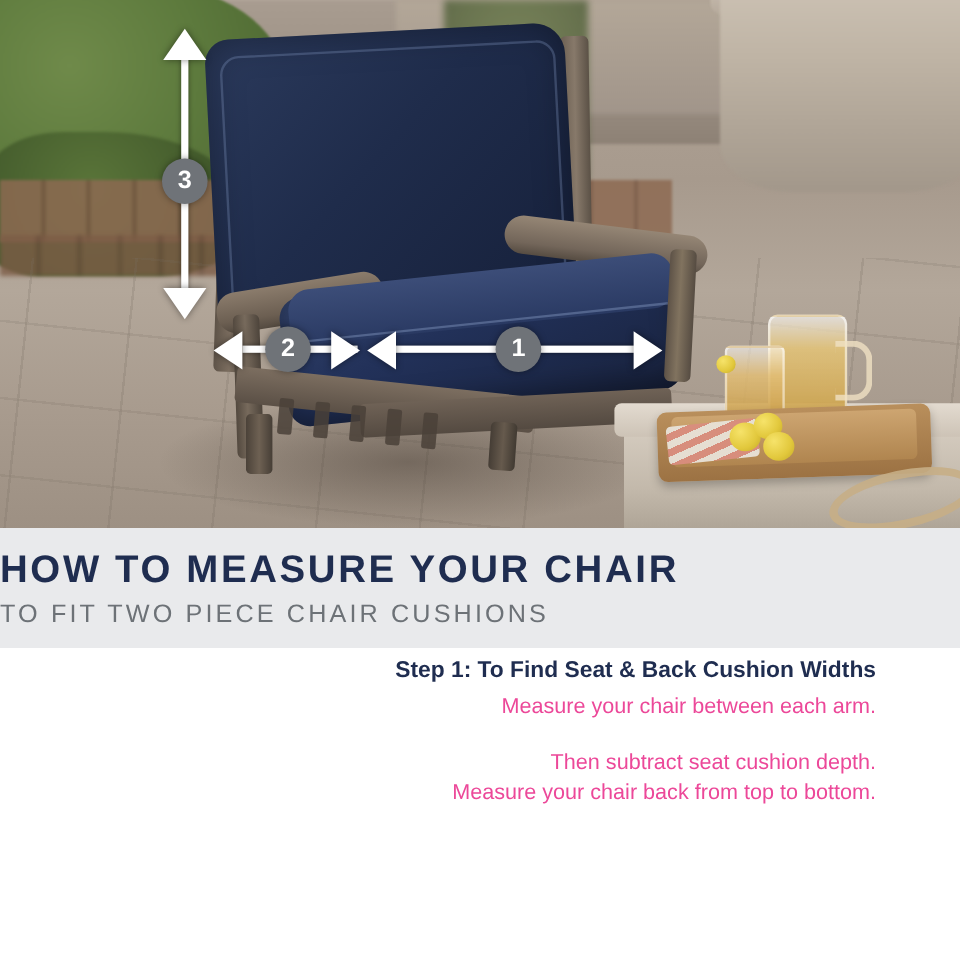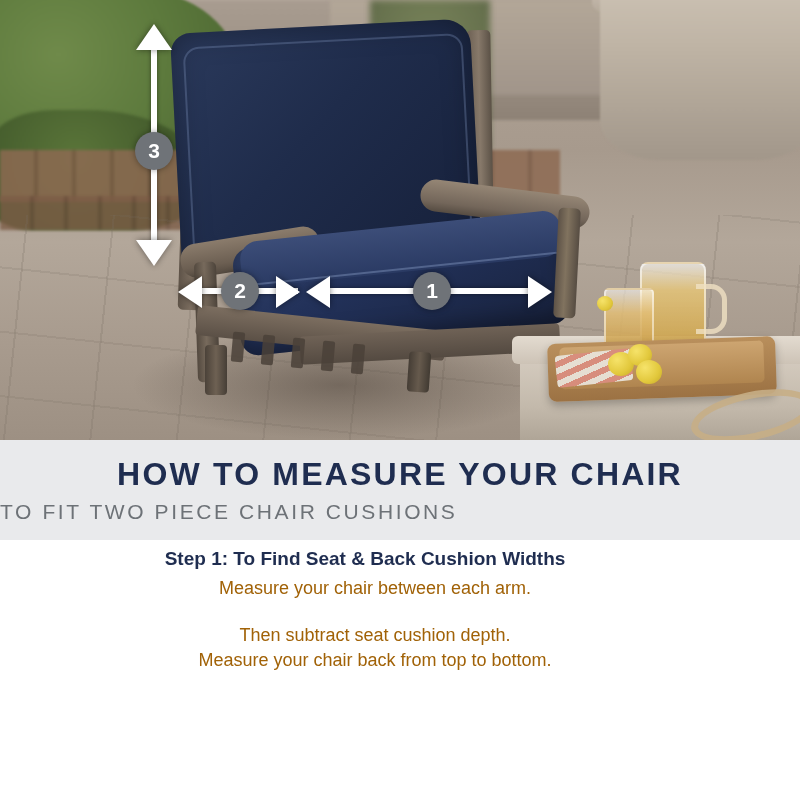--- a/index.html
+++ b/index.html
@@ -344,49 +344,48 @@
   }
 
   
   .title-band {
     position: absolute;
     left: 0; top: 440px;
     width: 800px; height: 100px;
     background: #e9eaec;
   }
   .title {
-    text-align: center;
     color: #1f2d50;
     font-size: 32px;
     font-weight: bold;
     letter-spacing: 2.2px;
     padding-top: 16px;
     font-family: "Liberation Sans", sans-serif;
   }
   .subtitle {
     color: #6d7277;
     font-size: 21px;
     letter-spacing: 2.6px;
     padding-top: 7px;
   }
   .steps {
     position: absolute;
     left: 0; top: 548px;
     width: 730px;
-    text-align: center;
+    text-align: right;
   }
   .step { margin-bottom: 22px; }
   .step-head {
     color: #1f2d50;
     font-size: 19px;
     font-weight: bold;
     margin-bottom: 6px;
   }
   .step-body {
-    color: #a16207;
+    color: #ec4899;
     font-size: 18px;
     line-height: 25px;
     padding-left: 20px;
   }
 </style>
 </head>
 <body>
 
 <div class="page">
 

